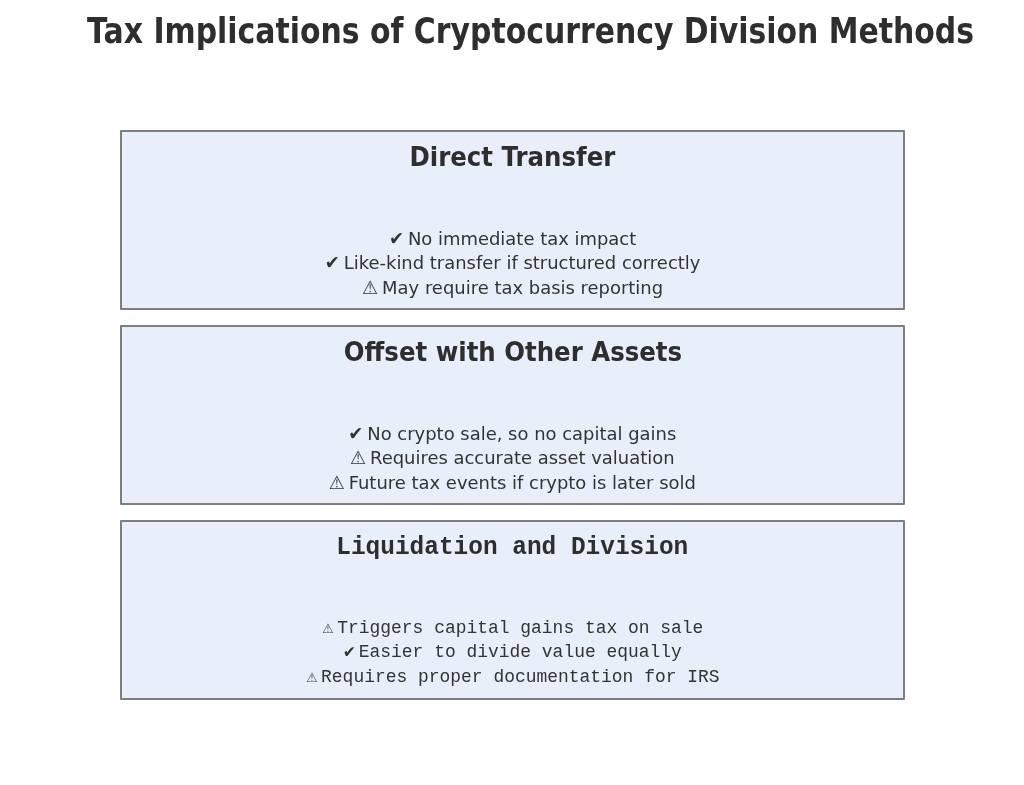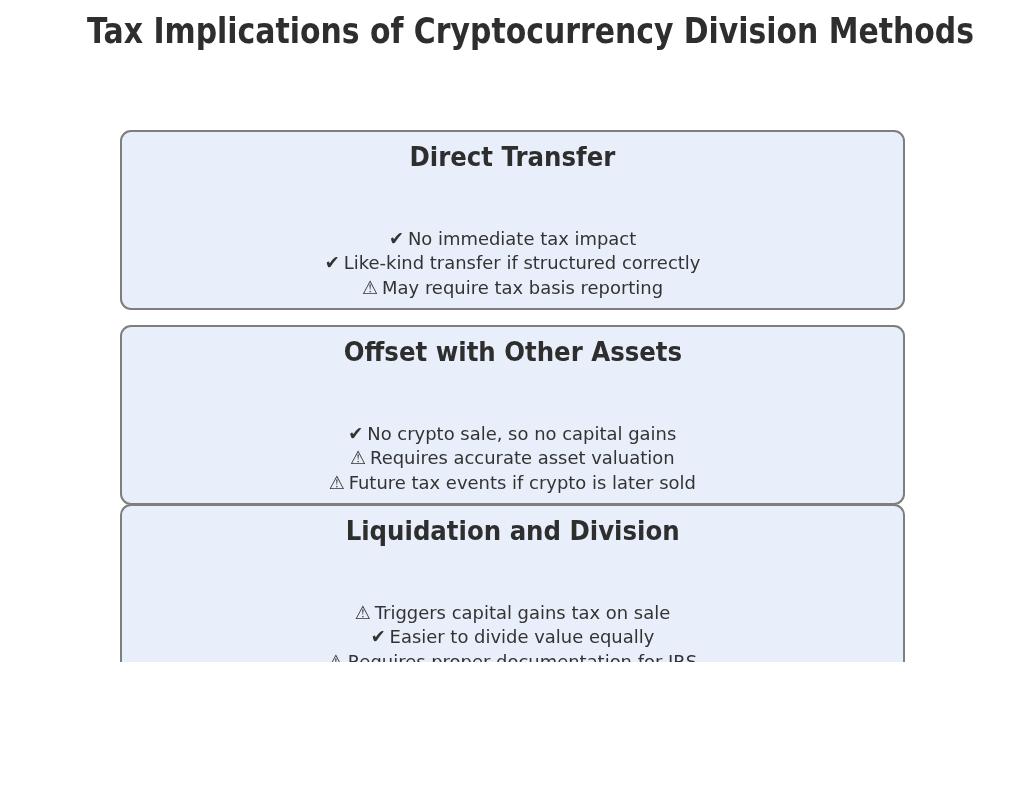--- a/index.html
+++ b/index.html
@@ -6,21 +6,21 @@
     --box-fill: #e8effa;
     --box-border: #7e7e7e;
     --text: #333333;
     --title: #2e2e2e;
   }
   * { margin: 0; padding: 0; box-sizing: border-box; }
   html, body { background: #ffffff; }
   .canvas {
     position: relative;
     width: 1024px;
-    height: 662px;
+    height: 785px;
     background: #ffffff;
     font-family: "DejaVu Sans", "Liberation Sans", sans-serif;
     color: var(--text);
     overflow: hidden;
   }
   .page-title {
     position: absolute;
     top: 10px;
     left: 0;
     width: 1024px;
@@ -32,30 +32,30 @@
     transform-origin: 50% 50%;
     white-space: nowrap;
   }
   .method-box {
     position: absolute;
     left: 120px;
     width: 785px;
     height: 180px;
     background: var(--box-fill);
     border: 2px solid var(--box-border);
-    border-radius: 11px;
+    border-radius: 1px;
     display: flex;
     flex-direction: column;
     justify-content: space-between;
     align-items: center;
     padding: 10px 14px 8px 14px;
   }
   .method-box.b1 { top: 130px; }
   .method-box.b2 { top: 325px; gap: 48px; }
-  .method-box.b3 { top: 504px; }
+  .method-box.b3 { top: 520px; font-family: Liberation Mono, monospace; }
   .method-title {
     font-size: 26px;
     font-weight: bold;
     color: var(--title);
     text-align: center;
     transform: scaleX(0.94);
     transform-origin: 50% 50%;
     white-space: nowrap;
   }
   .points {

